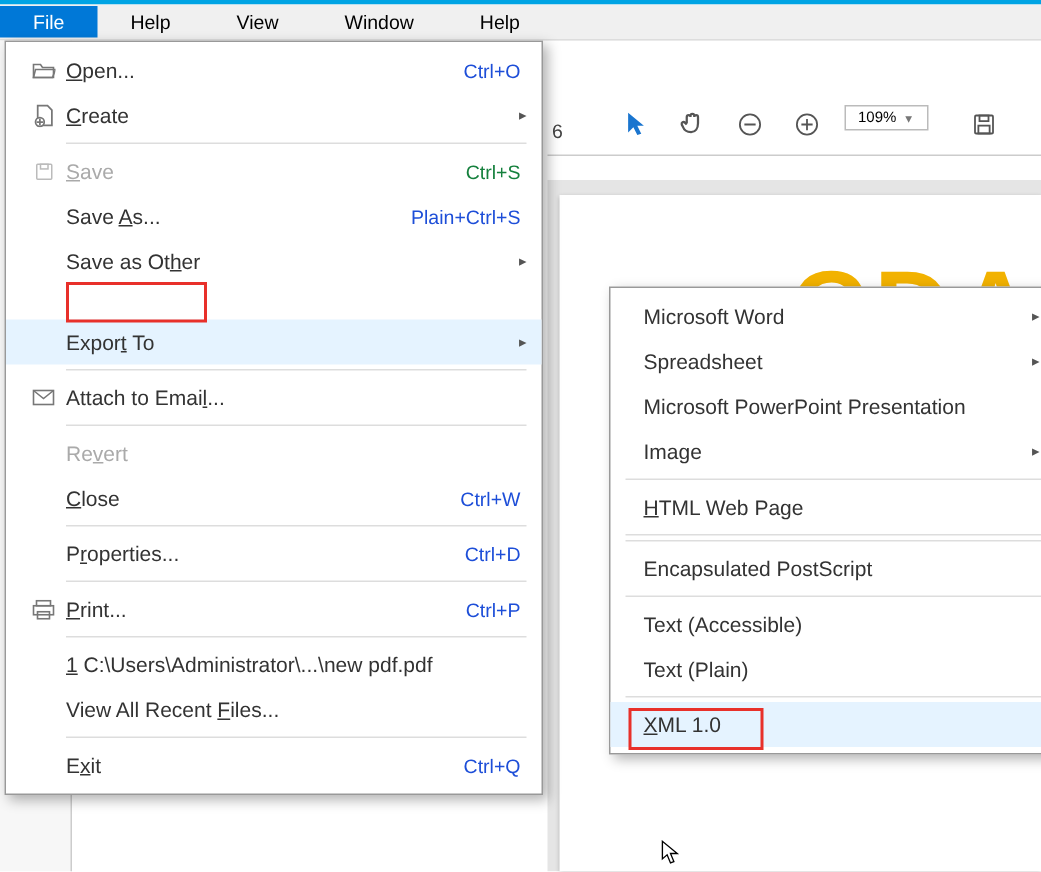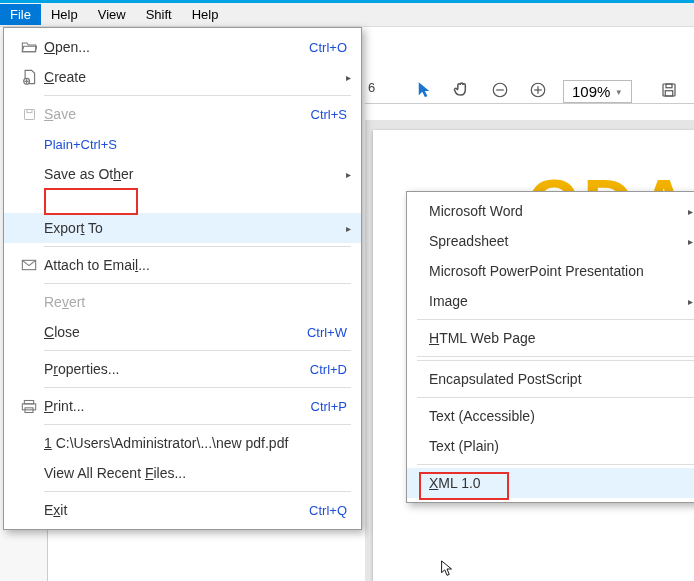--- a/index.html
+++ b/index.html
@@ -1,43 +1,43 @@
 <!DOCTYPE html>
 <html><head>
 <meta charset="utf-8">
 <style>
 * { margin: 0; padding: 0; box-sizing: border-box; font-family: "Segoe UI", Arial, sans-serif; }
 body { width: 694px; height: 581px; background: #fff; overflow: hidden; position: relative; }
 
 .title-bar { height: 3px; background: #00a4e4; }
 .menu-bar { height: 24px; background: #f0f0f0; display: flex; align-items: center; font-size: 13px; border-bottom: 1px solid #ddd; }
-.menu-bar .item { padding: 3px 10px; cursor: default; }
+.menu-bar .item { padding: 3px 22px; cursor: default; }
 .menu-bar .item.active { background: #0078d7; color: #fff; }
 
-.toolbar { position: absolute; top: 70px; left: 365px; right: 0; height: 34px; display: flex; align-items: flex-end; gap: 12px; padding: 0 4px; border-bottom: 1px solid #ccc; font-size: 15px; }
+.toolbar { position: absolute; top: 70px; left: 365px; right: 0; height: 34px; display: flex; align-items: flex-start; gap: 12px; padding: 0 4px; border-bottom: 1px solid #ccc; font-size: 10px; }
 .toolbar .tool { width: 26px; height: 26px; display: flex; align-items: center; justify-content: center; color: #555; }
 .toolbar .zoom-box { border: 1px solid #bbb; padding: 2px 10px 2px 8px; display: flex; align-items: center; gap: 6px; }
 .toolbar .zoom-box::after { content: "▾"; font-size: 9px; color: #777; }
 .tool.arrow svg { fill: #1a75cf; }
 .page-no { position:absolute; top:80px; left:368px; font-size:13px; color:#444; }
 
 .doc-bg { position:absolute; top:120px; left:365px; right:0; bottom:0; background:#e5e5e5; }
 .doc-page { position:absolute; top:10px; left:8px; right:0; bottom:0; background:#fff; box-shadow:0 1px 3px rgba(0,0,0,.3); }
 .doc-yellow { position:absolute; top:35px; right:0; font-size:70px; font-weight:700; color:#f2b200; letter-spacing:5px; }
 .doc-text { position:absolute; top:160px; right:2px; font-size:15px; color:#14532d; line-height:1.7; text-align:left; }
 
 .file-menu { position:absolute; top:27px; left:3px; width:359px; background:#fff; border:1px solid #999; box-shadow:3px 3px 8px rgba(0,0,0,.3); padding:4px 0; }
 .file-menu .row { display:flex; align-items:center; height:30px; padding:0 14px 0 10px; font-size:14px; color:#333; position:relative; cursor:default; }
 .file-menu .row .ic { width:30px; display:flex; justify-content:center; color:#666; }
 .file-menu .row .lbl { flex:1; }
 .file-menu .row .lbl u { text-decoration: underline; }
 .file-menu .row .shortcut { color:#1d4ed8; font-size:13px; }
 .file-menu .row .chev { position:absolute; right:10px; font-size:10px; color:#555; }
 .file-menu .row.disabled { color:#aaa; }
-.file-menu .row.disabled .shortcut { color:#1d4ed8; }
+.file-menu .row.disabled .shortcut { color:#15803d; }
 .file-menu .row.hover { background:#e5f3ff;margin-top:24px; }
 .file-menu hr { border:none; border-top:1px solid #ddd; margin:3px 10px 3px 40px; }
 .file-menu .red-box { border:2.5px solid #e8302a; position:absolute; pointer-events:none; }
 
 .sub-menu { position:absolute; top:191px; left:362px; width:300px; background:#fff; border:1px solid #999; box-shadow:3px 3px 8px rgba(0,0,0,.3); padding:4px 0; z-index:5;margin-left:44px; }
 .sub-menu .srow { display:flex; align-items:center; height:30px; padding:0 22px; font-size:14px; color:#333; position:relative; cursor:default; }
 .sub-menu .srow .chev { position:absolute; right:12px; font-size:10px; color:#555; }
 .sub-menu .srow.hover { background:#e5f3ff; }
 .sub-menu hr { border:none; border-top:1px solid #ddd; margin:3px 10px; }
 .sub-menu .red-box { border:2.5px solid #e8302a; position:absolute; pointer-events:none; }
@@ -49,21 +49,21 @@
 </style>
 </head>
 <body>
 
 <div class="title-bar"></div>
 
 <div class="menu-bar">
   <div class="item active">File</div>
   <div class="item">Help</div>
   <div class="item">View</div>
-  <div class="item">Shift</div>
+  <div class="item">Window</div>
   <div class="item">Help</div>
 </div>
 
 <div class="sidebar-left"></div>
 
 <span class="page-no">6</span>
 <div class="toolbar">
   <div style="width:30px"></div>
   <div class="tool arrow">
       <svg viewBox="0 0 16 20" width="14" height="18">
@@ -138,20 +138,21 @@
         <svg width="15" height="15" viewBox="0 0 24 24" fill="none" stroke="#bbb" stroke-width="1.6">
           <rect x="4" y="4" width="16" height="16" rx="1"></rect>
           <rect x="8" y="4" width="8" height="5"></rect>
         </svg>
       </span>
     <span class="lbl"><u>S</u>ave</span>
     <span class="shortcut">Ctrl+S</span>
   </div>
   <div class="row">
     <span class="ic"></span>
+    <span class="lbl">Save <u>A</u>s...</span>
     <span class="shortcut">Plain+Ctrl+S</span>
   </div>
   <div class="row">
     <span class="ic"></span>
     <span class="lbl">Save as Ot<u>h</u>er</span>
     <span class="chev">▸</span>
   </div>
   <div class="row hover">
     <span class="ic"></span>
     <span class="lbl">Expor<u>t</u> To</span>

